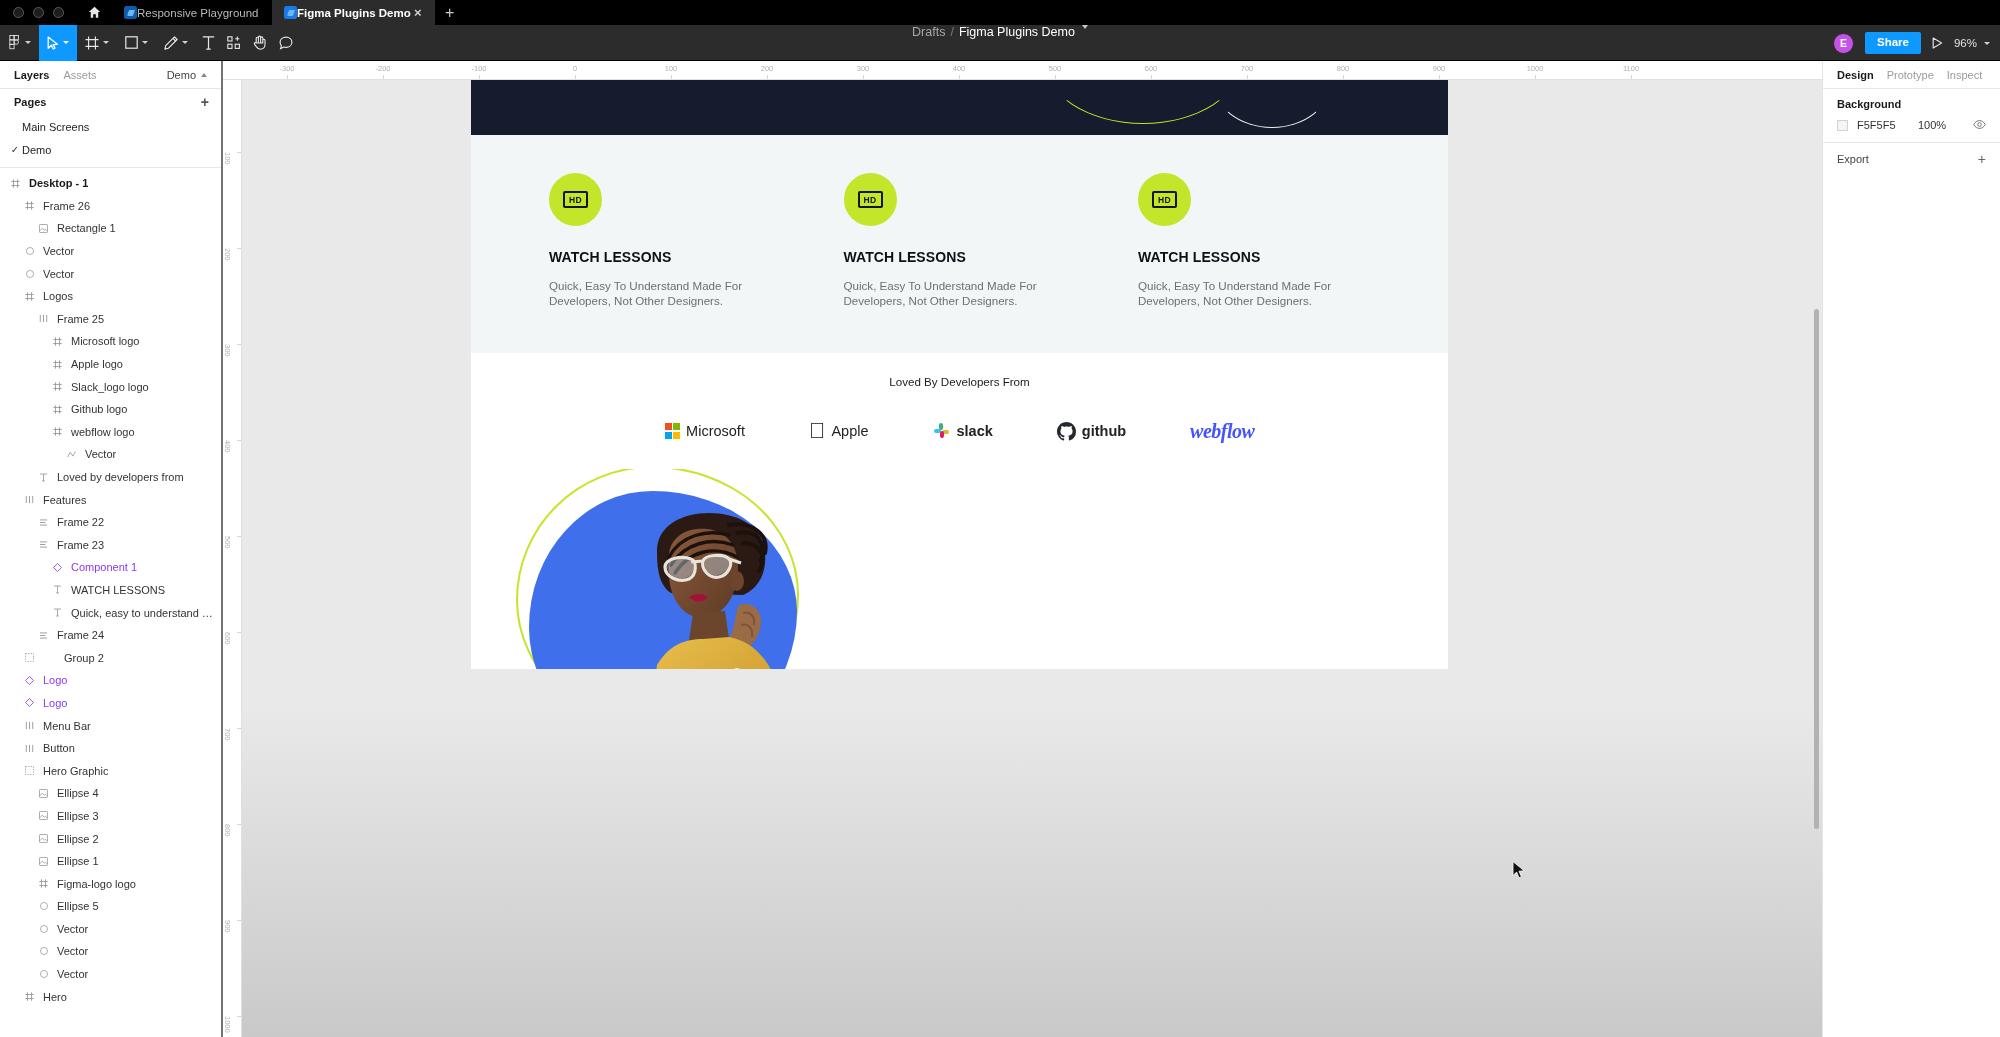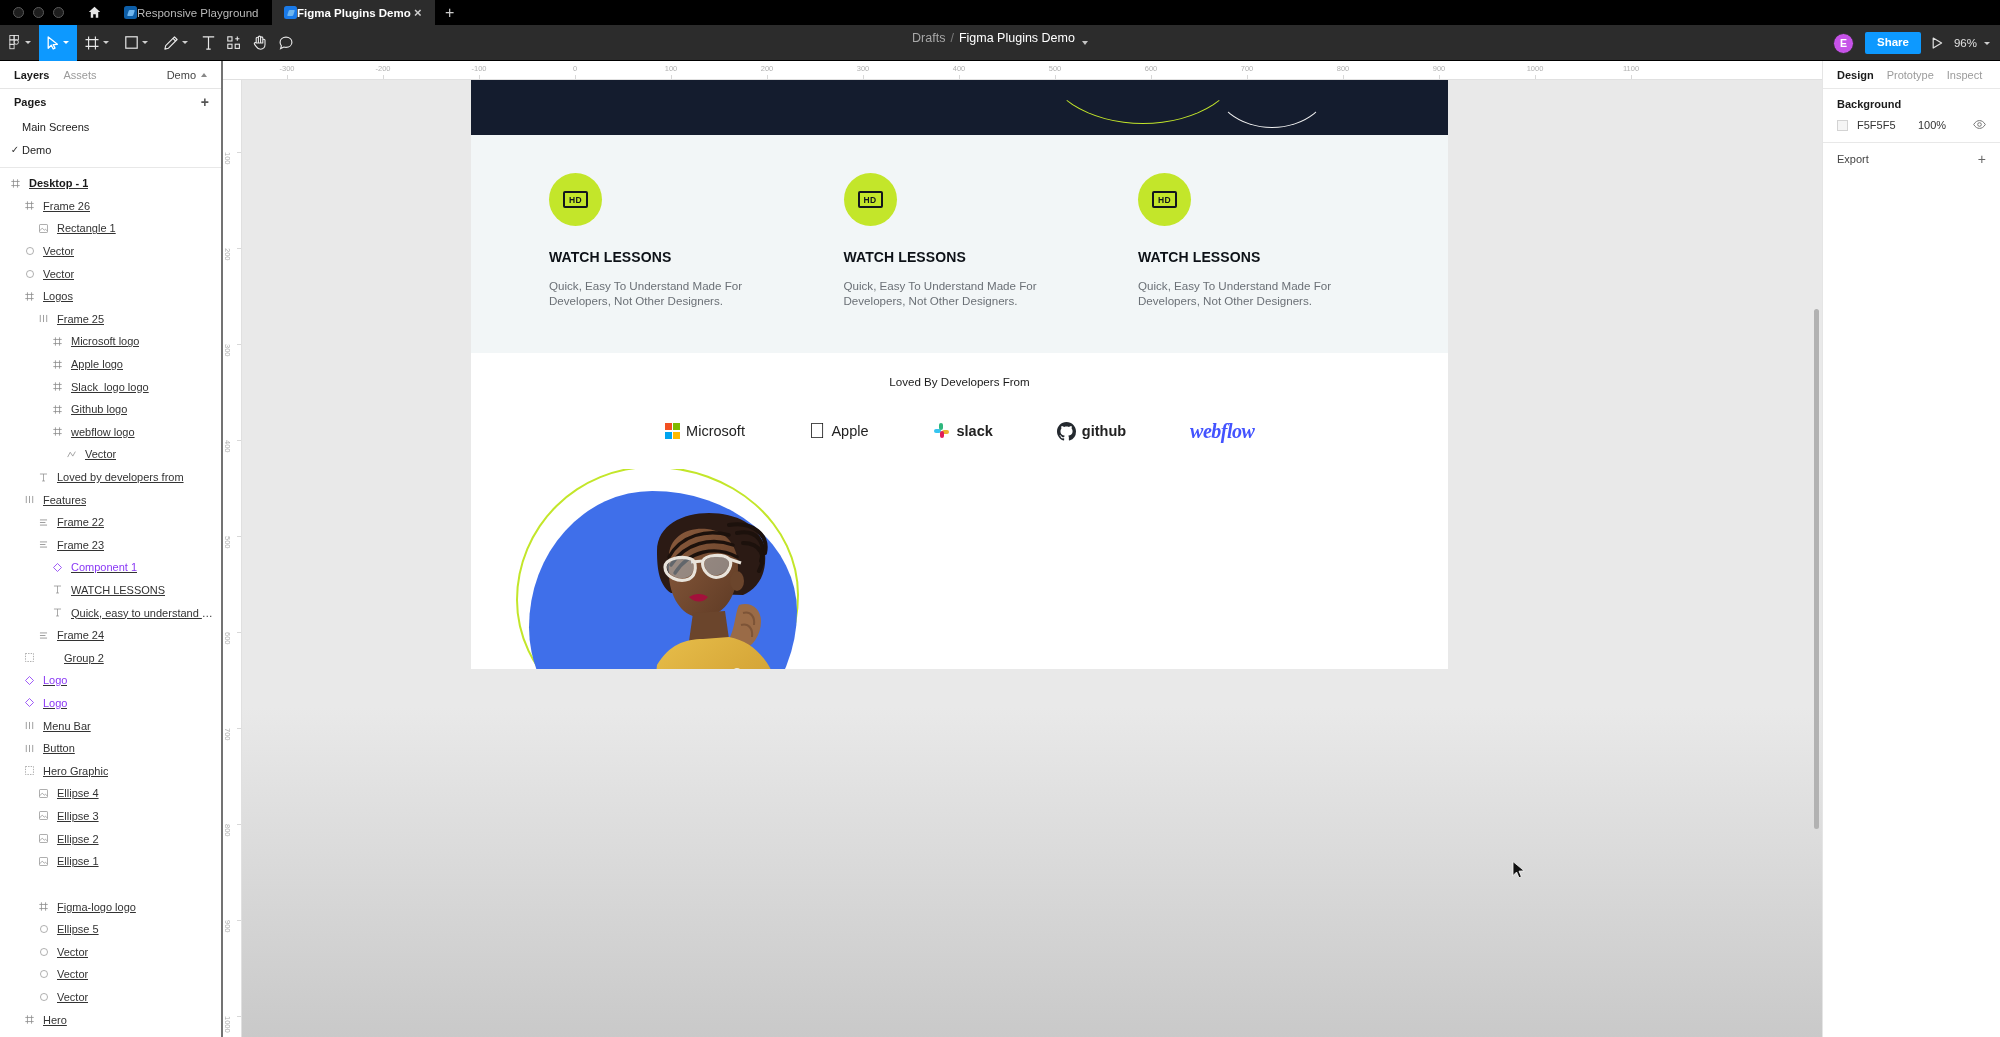--- a/index.html
+++ b/index.html
@@ -48,21 +48,21 @@
     color: #e8e8e8;
   }
   .tool.wide { padding: 0 8px; }
   .tool.active { background: #0d99ff; }
   .tool svg { display: block; }
   .caret { width: 0; height: 0; border-left: 3px solid transparent; border-right: 3px solid transparent; border-top: 3.5px solid #cfcfcf; margin-left: 2px;}
   .tool.active .caret { border-top-color: #fff; }
 
   .toolbar-center {
     position: absolute; left: 0; right: 0; top: 0; height: 20px;
-    display: flex; align-items: flex-end; justify-content: center;
+    display: flex; align-items: flex-start; justify-content: center;
     pointer-events: none; font-size: 12.5px; color: #e3e3e3;
   }
   .toolbar-center > * { pointer-events: auto; }
   .crumb-parent { color: #a8a8a8; }
   .crumb-sep { color: #7a7a7a; margin: 0 5px; }
   .crumb-title { color: #fff; }
   .crumb-caret { display:inline-block; width:0;height:0;border-left:3.5px solid transparent;border-right:3.5px solid transparent;border-top:4px solid #c4c4c4; margin-left:7px; vertical-align: middle;}
 
   .toolbar-right {
     position: absolute; right: 10px; top: 0; height: 36px;
@@ -103,21 +103,21 @@
     height: 26px; display: flex; align-items: center; padding: 0 12px 0 14px;
     font-weight: bold; font-size: 11px; color: #1a1a1a;
   }
   .pages-add { margin-left: auto; color: #555; font-size: 14px; line-height: 1; }
   .page-row {
     height: 23px; display: flex; align-items: center; padding-left: 8px; font-size: 11px; color: #222;
   }
   .page-check { width: 14px; text-align: center; font-size: 10px; color: #333; flex: none; }
   .pages-sep { height: 1px; background: #e8e8e8; margin: 6px 0 0; }
 
-  .layers-scroll { flex: 1; overflow: hidden; padding-top: 4px; text-decoration: underline; }
+  .layers-scroll { flex: 1; overflow: hidden; padding-top: 4px; }
   .layer-row {
     height: 22.6px; display: flex; align-items: center; gap: 7px;
     font-size: 11px; color: #333; white-space: nowrap; padding-right: 8px;
   }
   .layer-row.comp { color: #8a38f5; }
   .layer-row.bold { font-weight: bold; color: #1a1a1a; }
   .layer-ico { width: 13px; flex: none; display: flex; align-items: center; justify-content: center; color: #8c8c8c; }
   .layer-row.comp .layer-ico { color: #8a38f5; }
   .layer-label { overflow: hidden; text-overflow: ellipsis; }
 
@@ -631,21 +631,21 @@
         </div>
         <div class="layer-row" style="padding-left: 37px;">
           <span class="layer-ico">
             <svg width="9" height="9" viewBox="0 0 14 14" fill="none" stroke="currentColor" stroke-width="1.1">
               <rect x="0.8" y="0.8" width="12.4" height="12.4" rx="1"></rect>
               <path d="M1.2 10.5 L5 6.4 L8.2 9.6 L10 8 L12.8 10.8"></path>
             </svg>
           </span>
           <span class="layer-label">Ellipse 1</span>
         </div>
-        <div class="layer-row" style="padding-left: 37px; margin-top: 23px;">
+        <div class="layer-row" style="padding-left: 37px;">
           <span class="layer-ico">
             <svg width="9" height="9" viewBox="0 0 14 14" fill="none" stroke="currentColor" stroke-width="1.25">
               <path d="M3.8 0.5V13.5M10.2 0.5V13.5M0.5 3.8H13.5M0.5 10.2H13.5"></path>
             </svg>
           </span>
           <span class="layer-label">Figma-logo logo</span>
         </div>
         <div class="layer-row" style="padding-left: 37px;">
           <span class="layer-ico">
             <svg width="8" height="8" viewBox="0 0 14 14" fill="none" stroke="currentColor" stroke-width="1.2">

